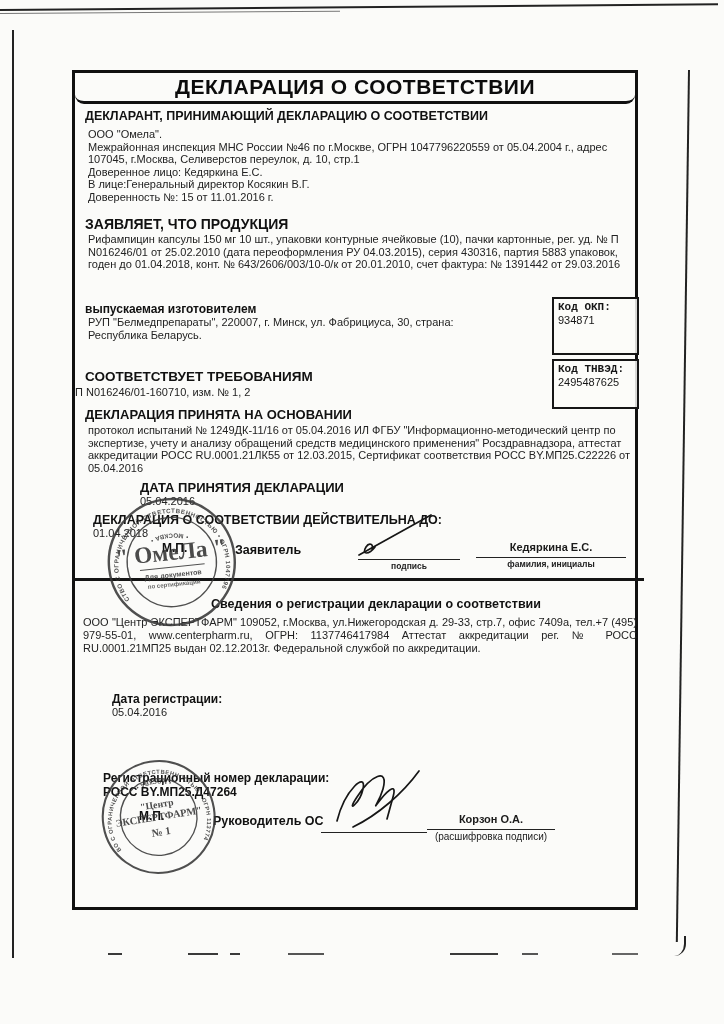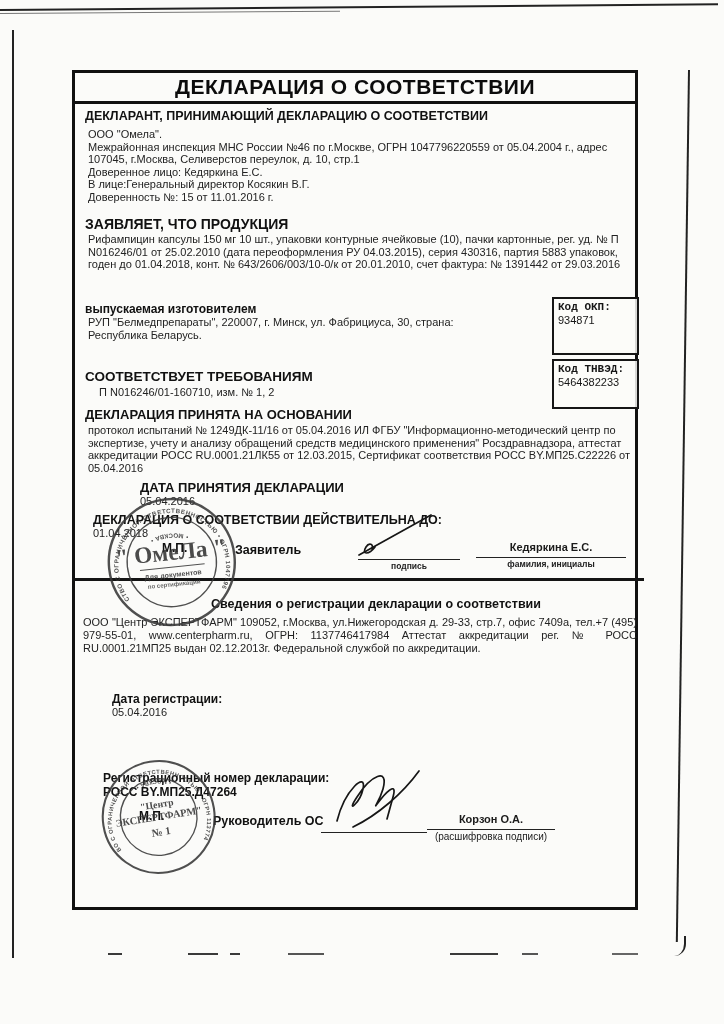--- a/index.html
+++ b/index.html
@@ -13,21 +13,21 @@
   .edge{position:absolute;background:#222;}
   .edge-top{left:0;top:9px;width:718px;height:2px;transform:rotate(-0.45deg);transform-origin:left top;}
   .edge-top2{left:0;top:13px;width:340px;height:1px;background:#777;transform:rotate(-0.4deg);transform-origin:left top;}
   .edge-left{left:12px;top:30px;width:2px;height:928px;}
   .edge-right{left:688px;top:70px;width:2px;height:872px;transform:rotate(0.8deg);transform-origin:top left;}
   .edge-right-foot{position:absolute;left:672px;top:936px;width:12px;height:20px;border:none;border-right:2px solid #222;border-bottom-right-radius:12px;}
   .dash{position:absolute;height:2px;background:#3a3a3a;top:953px;}
 
   
   .doc-box{position:absolute;left:72px;top:70px;width:566px;height:840px;border:3px solid #101010;box-sizing:border-box;background:transparent;}
-  .title-bar{position:absolute;left:0;top:0;width:100%;height:31px;border-bottom:3px solid #101010;box-sizing:border-box;display:flex;align-items:center;justify-content:center;}
+  .title-bar{position:absolute;left:0;top:0;width:100%;height:31px;border-bottom:3px solid #101010;box-sizing:border-box;display:flex;align-items:center;justify-content:center;border-radius:9px;}
   .title-bar .t{font-size:21px;font-weight:800;letter-spacing:.5px;color:#0c0c0c;}
 
   .abs{position:absolute;}
   .h1{font-weight:bold;font-size:12.5px;color:#111;}
   .h2{font-weight:bold;font-size:14px;color:#111;}
   .h3{font-weight:bold;font-size:13px;color:#111;}
   .body-txt{font-size:11px;line-height:12.6px;color:#222;}
   .just{text-align:justify;}
 
   .code-box{position:absolute;border:2px solid #161616;box-sizing:border-box;padding:2px 4px;font-size:11px;line-height:13px;color:#161616;background:rgba(251,251,249,.85);}
@@ -94,25 +94,25 @@
 
   <div class="abs h1" style="left:10px;top:229px;font-size:12px;">выпускаемая изготовителем</div>
   <div class="abs body-txt" style="left:13px;top:243px;width:400px;">РУП "Белмедпрепараты", 220007, г. Минск, ул. Фабрициуса, 30, страна: Республика Беларусь.</div>
 
   <div class="code-box" style="left:477px;top:224px;width:87px;height:58px;">
     <div class="lbl">Код ОКП:</div>
     <div>934871</div>
   </div>
   <div class="code-box" style="left:477px;top:286px;width:87px;height:50px;">
     <div class="lbl">Код ТНВЭД:</div>
-    <div>5464382233</div>
+    <div>2495487625</div>
   </div>
 
   <div class="abs h3" style="left:10px;top:296px;font-size:13.5px;">СООТВЕТСТВУЕТ ТРЕБОВАНИЯМ</div>
-  <div class="abs body-txt" style="left:24px;top:313px;text-align:center;">П N016246/01-160710, изм. № 1, 2</div>
+  <div class="abs body-txt" style="left:0;top:313px;text-align:center;">П N016246/01-160710, изм. № 1, 2</div>
 
   <div class="abs h3" style="left:10px;top:334px;">ДЕКЛАРАЦИЯ ПРИНЯТА НА ОСНОВАНИИ</div>
   <div class="abs body-txt" style="left:13px;top:351px;width:550px;">протокол испытаний № 1249ДК-11/16 от 05.04.2016 ИЛ ФГБУ "Информационно-методический центр по экспертизе, учету и анализу обращений средств медицинского применения" Росздравнадзора, аттестат аккредитации РОСС RU.0001.21ЛК55 от 12.03.2015, Сертификат соответствия РОСС BY.МП25.С22226 от 05.04.2016</div>
 
   <div class="abs row" style="left:10px;top:407px;">
     <span class="h3">ДАТА ПРИНЯТИЯ ДЕКЛАРАЦИИ</span>
     <span class="body-txt" style="margin-left:55px;">05.04.2016</span>
   </div>
 
   <div class="abs row" style="left:10px;top:440px;">

